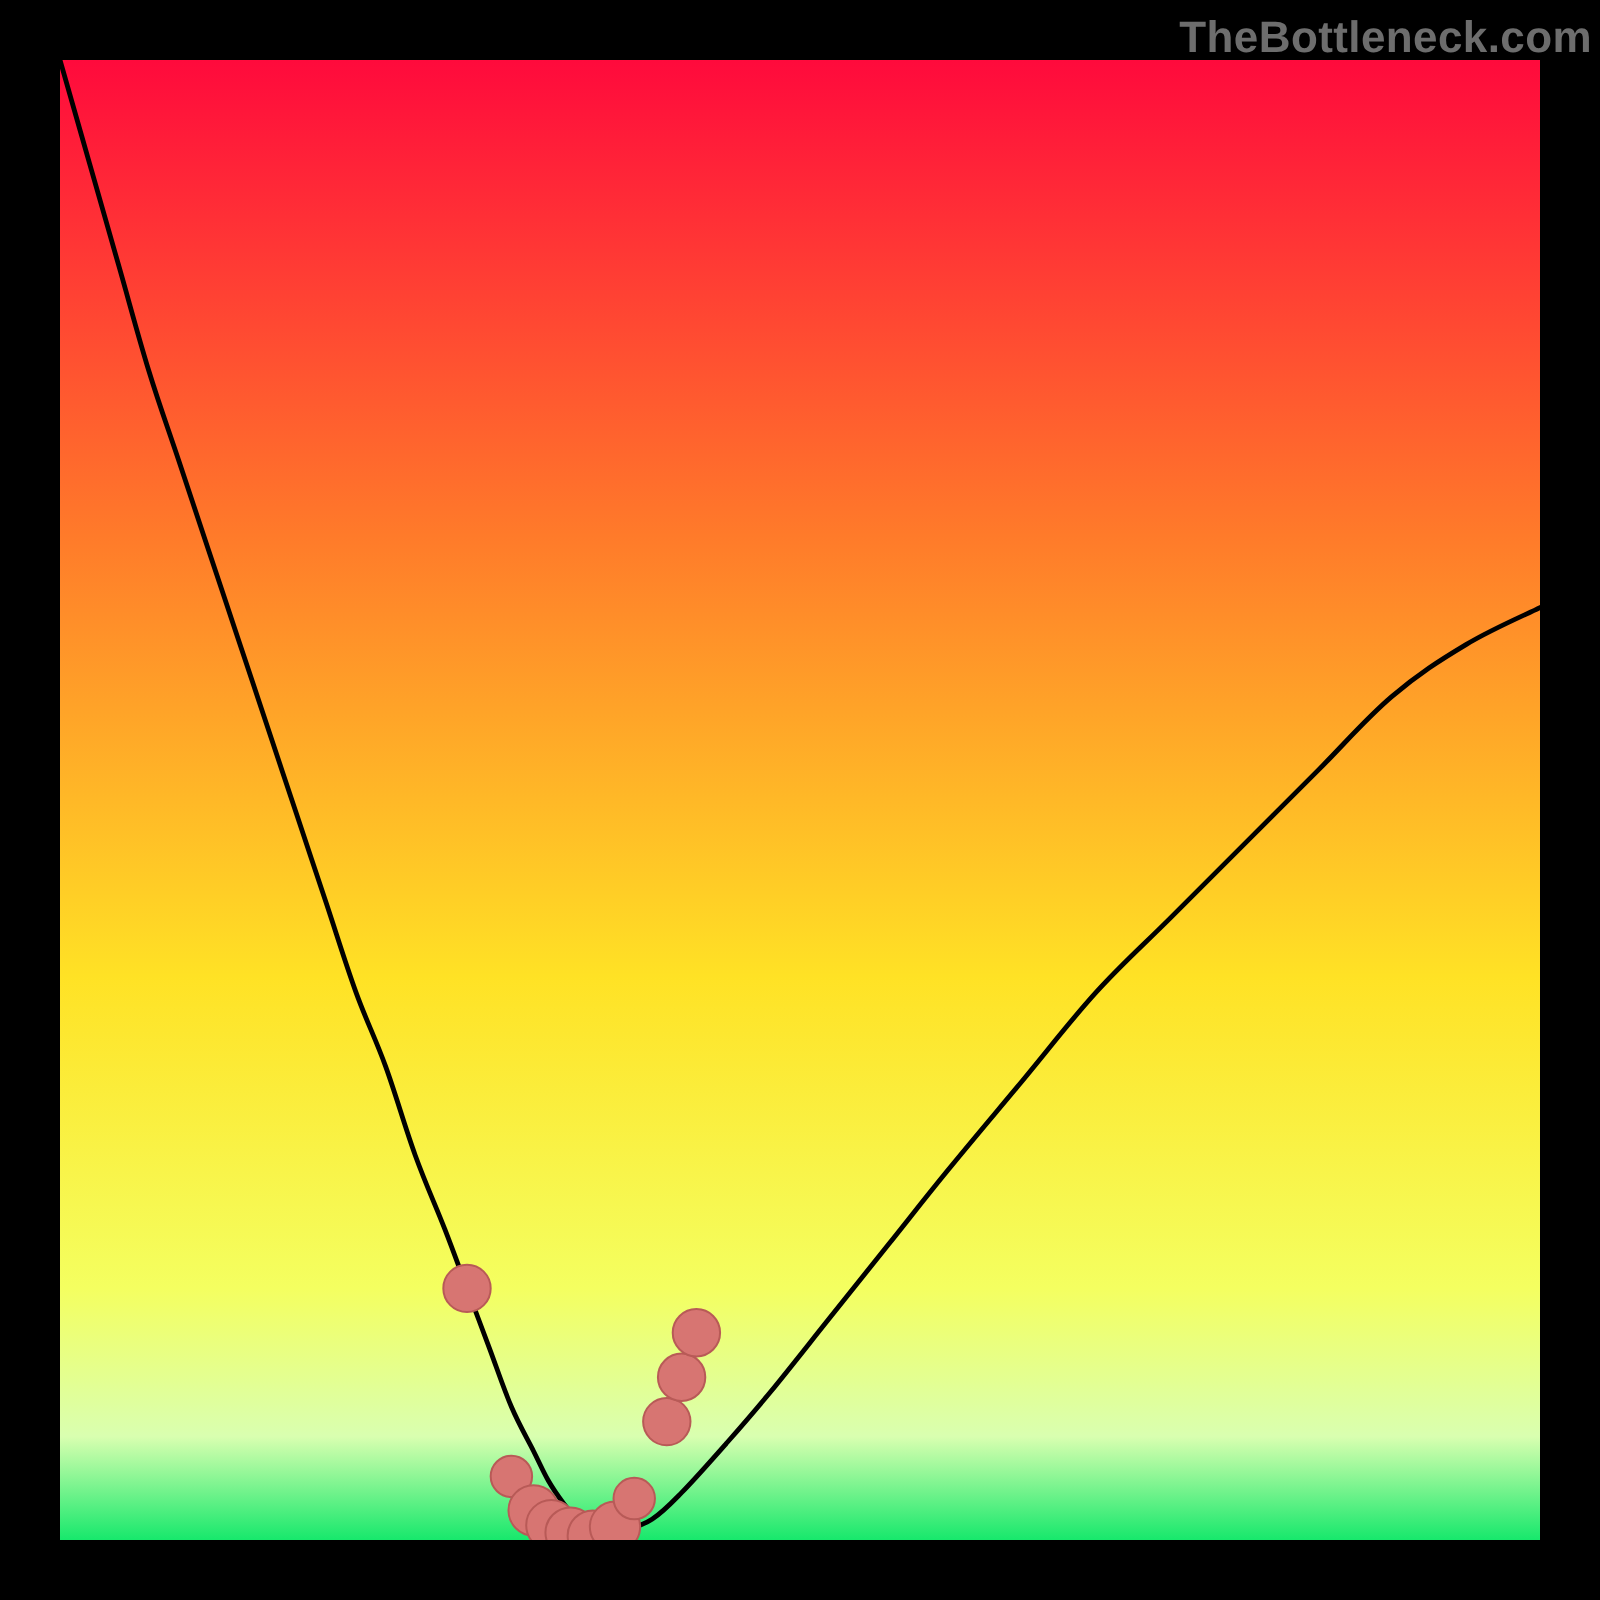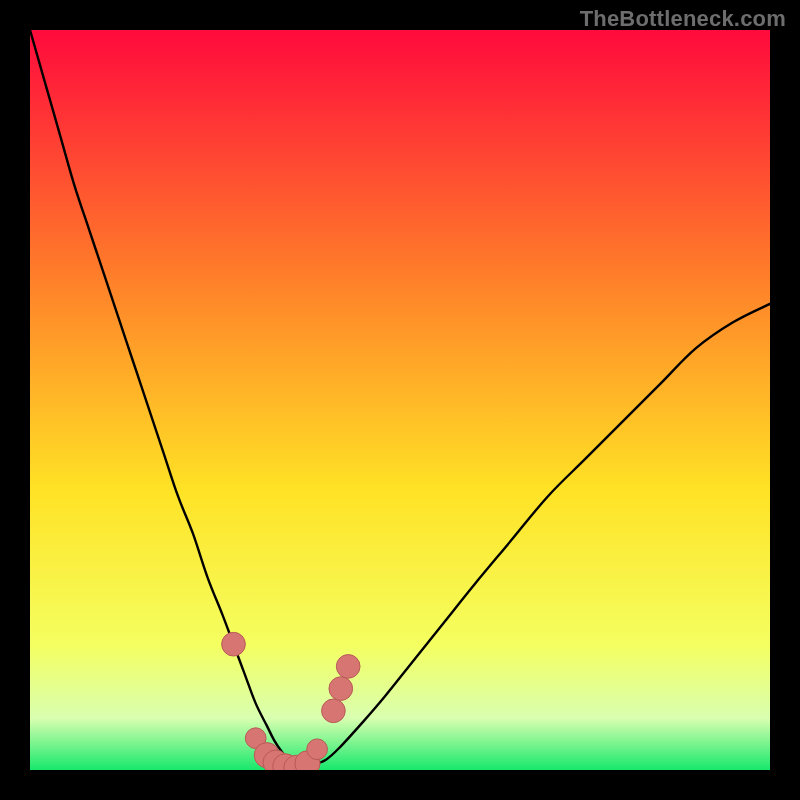--- a/index.html
+++ b/index.html
@@ -21,21 +21,21 @@
   .plot-area {
     position: absolute;
     top: 30px;
     left: 30px;
     width: 740px;
     height: 740px;
   }
   .watermark {
     position: absolute;
     top: 6px;
-    right: 14px;
+    right: 4px;
     font-family: Arial, Helvetica, sans-serif;
     font-size: 22px;
     font-weight: 600;
     color: #6d6d6d;
     letter-spacing: 0.2px;
   }
   svg {
     position: absolute;
     top: 0;
     left: 0;

